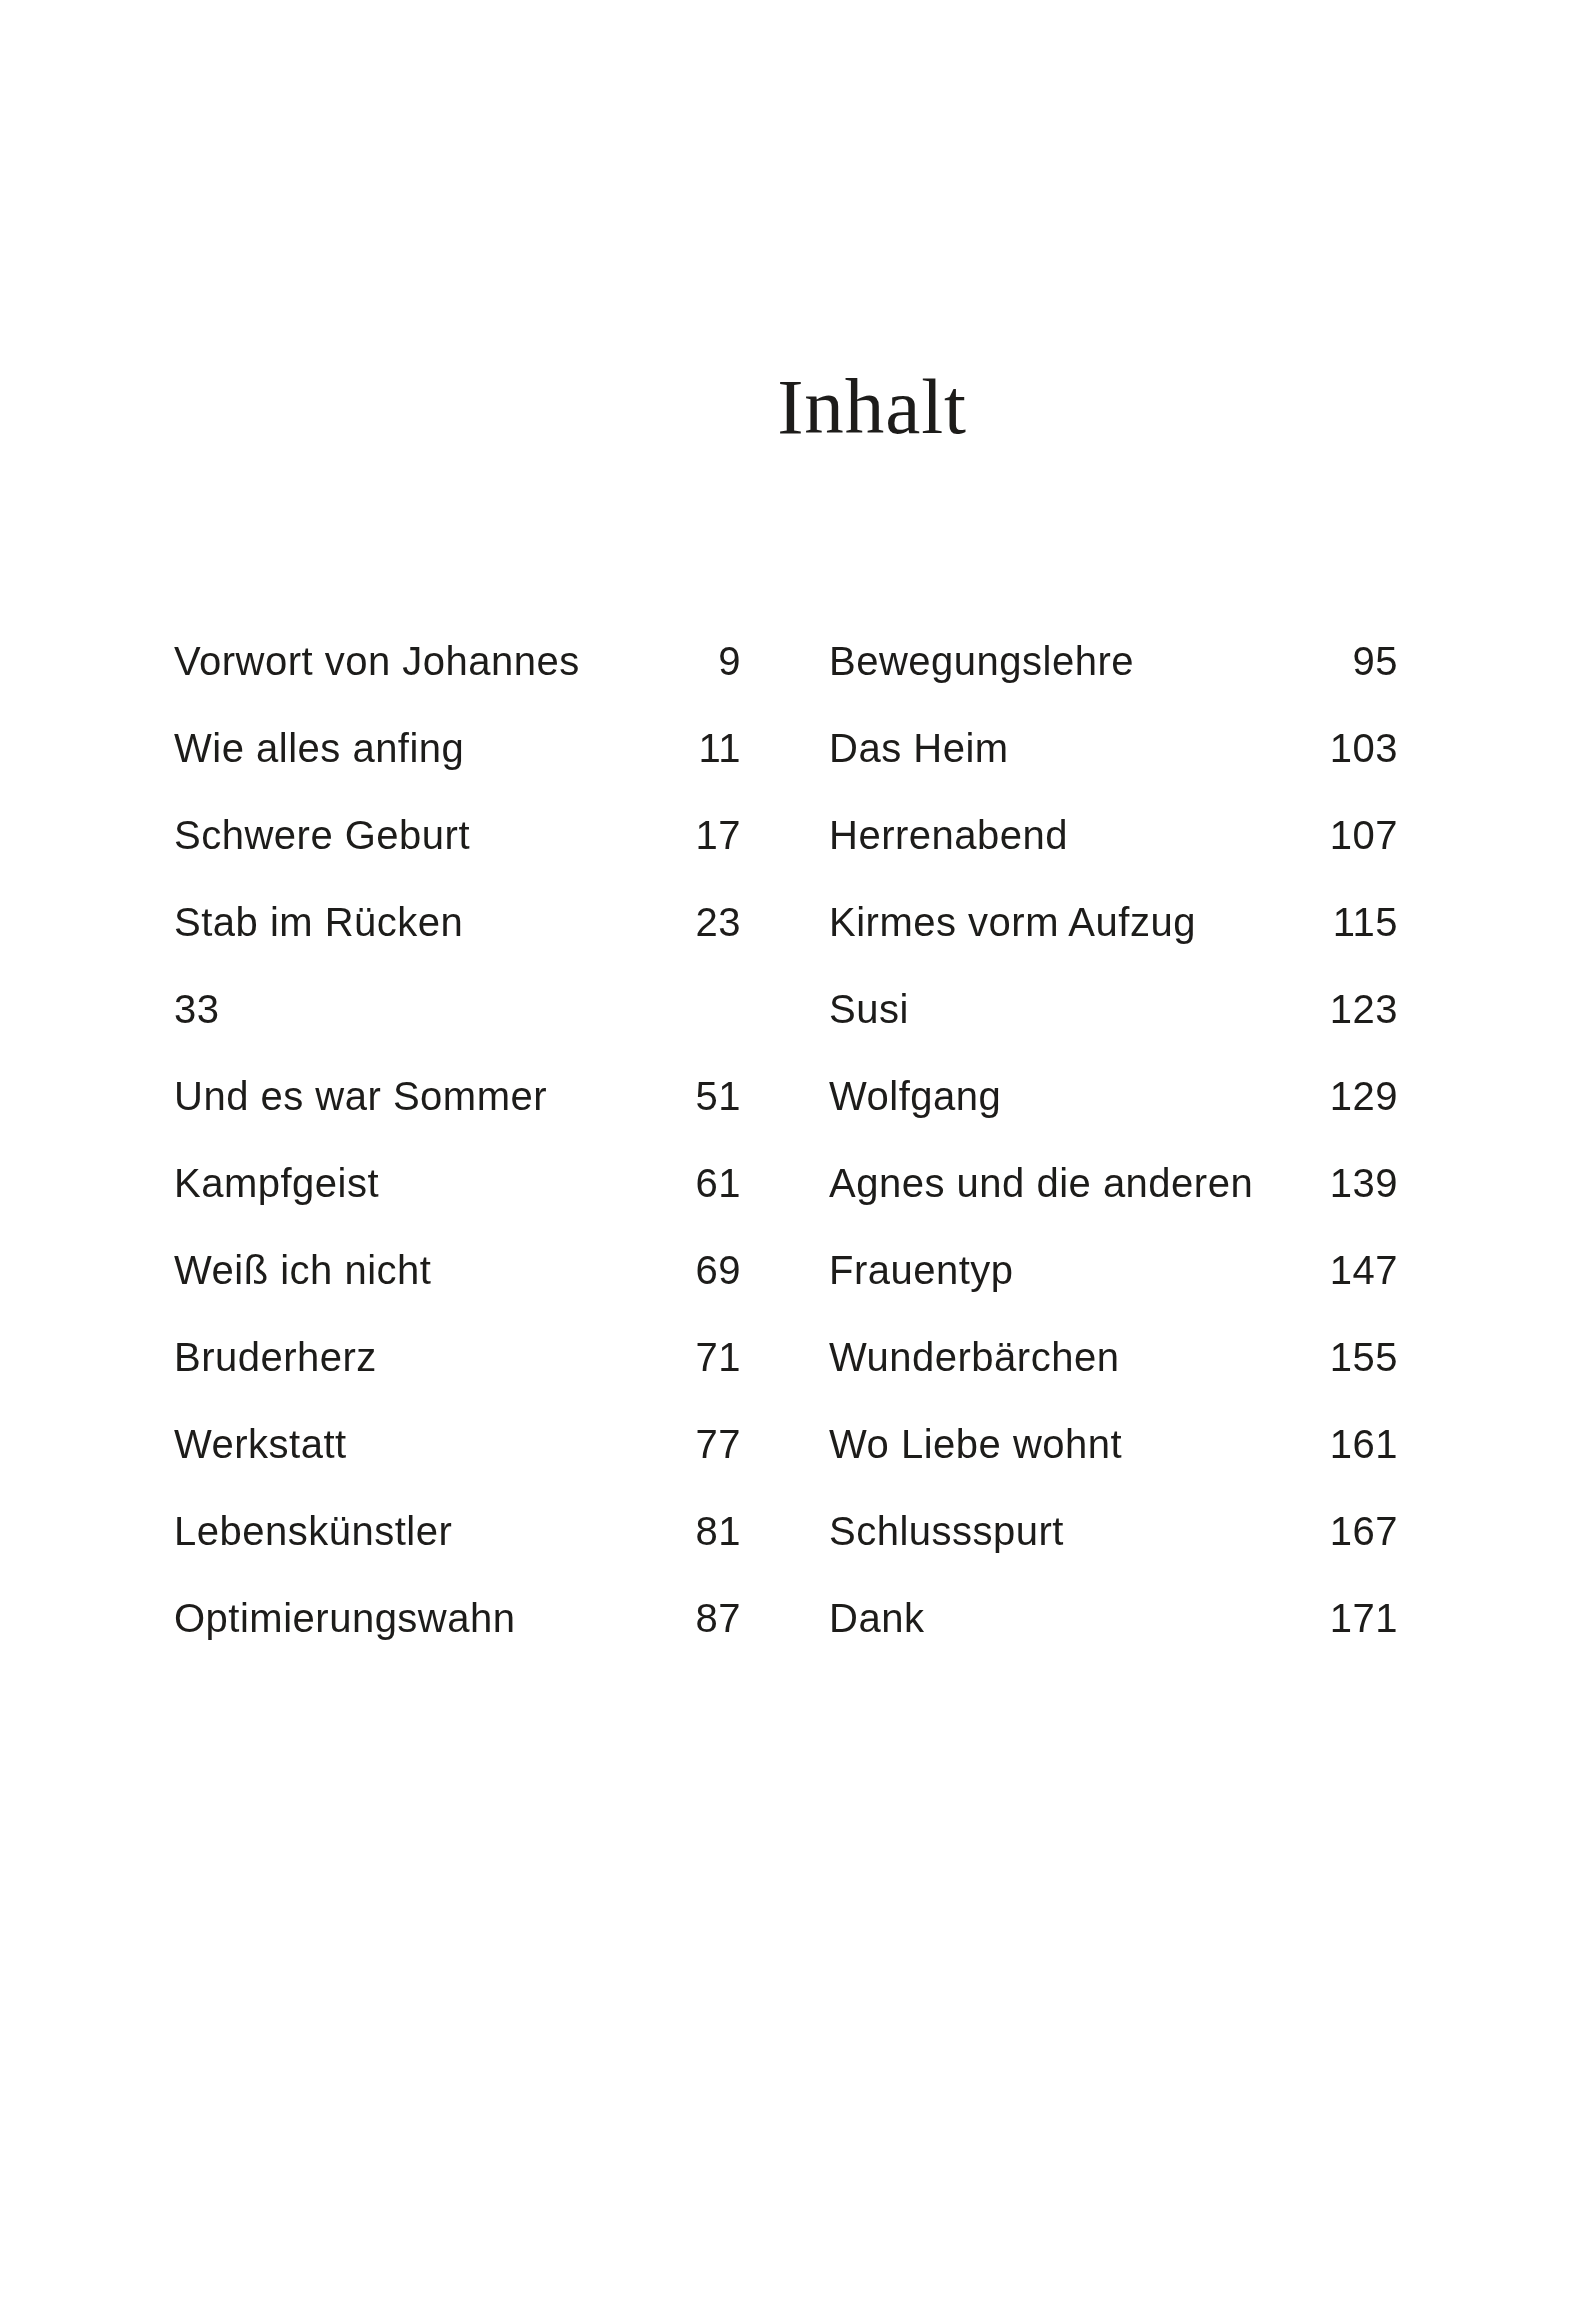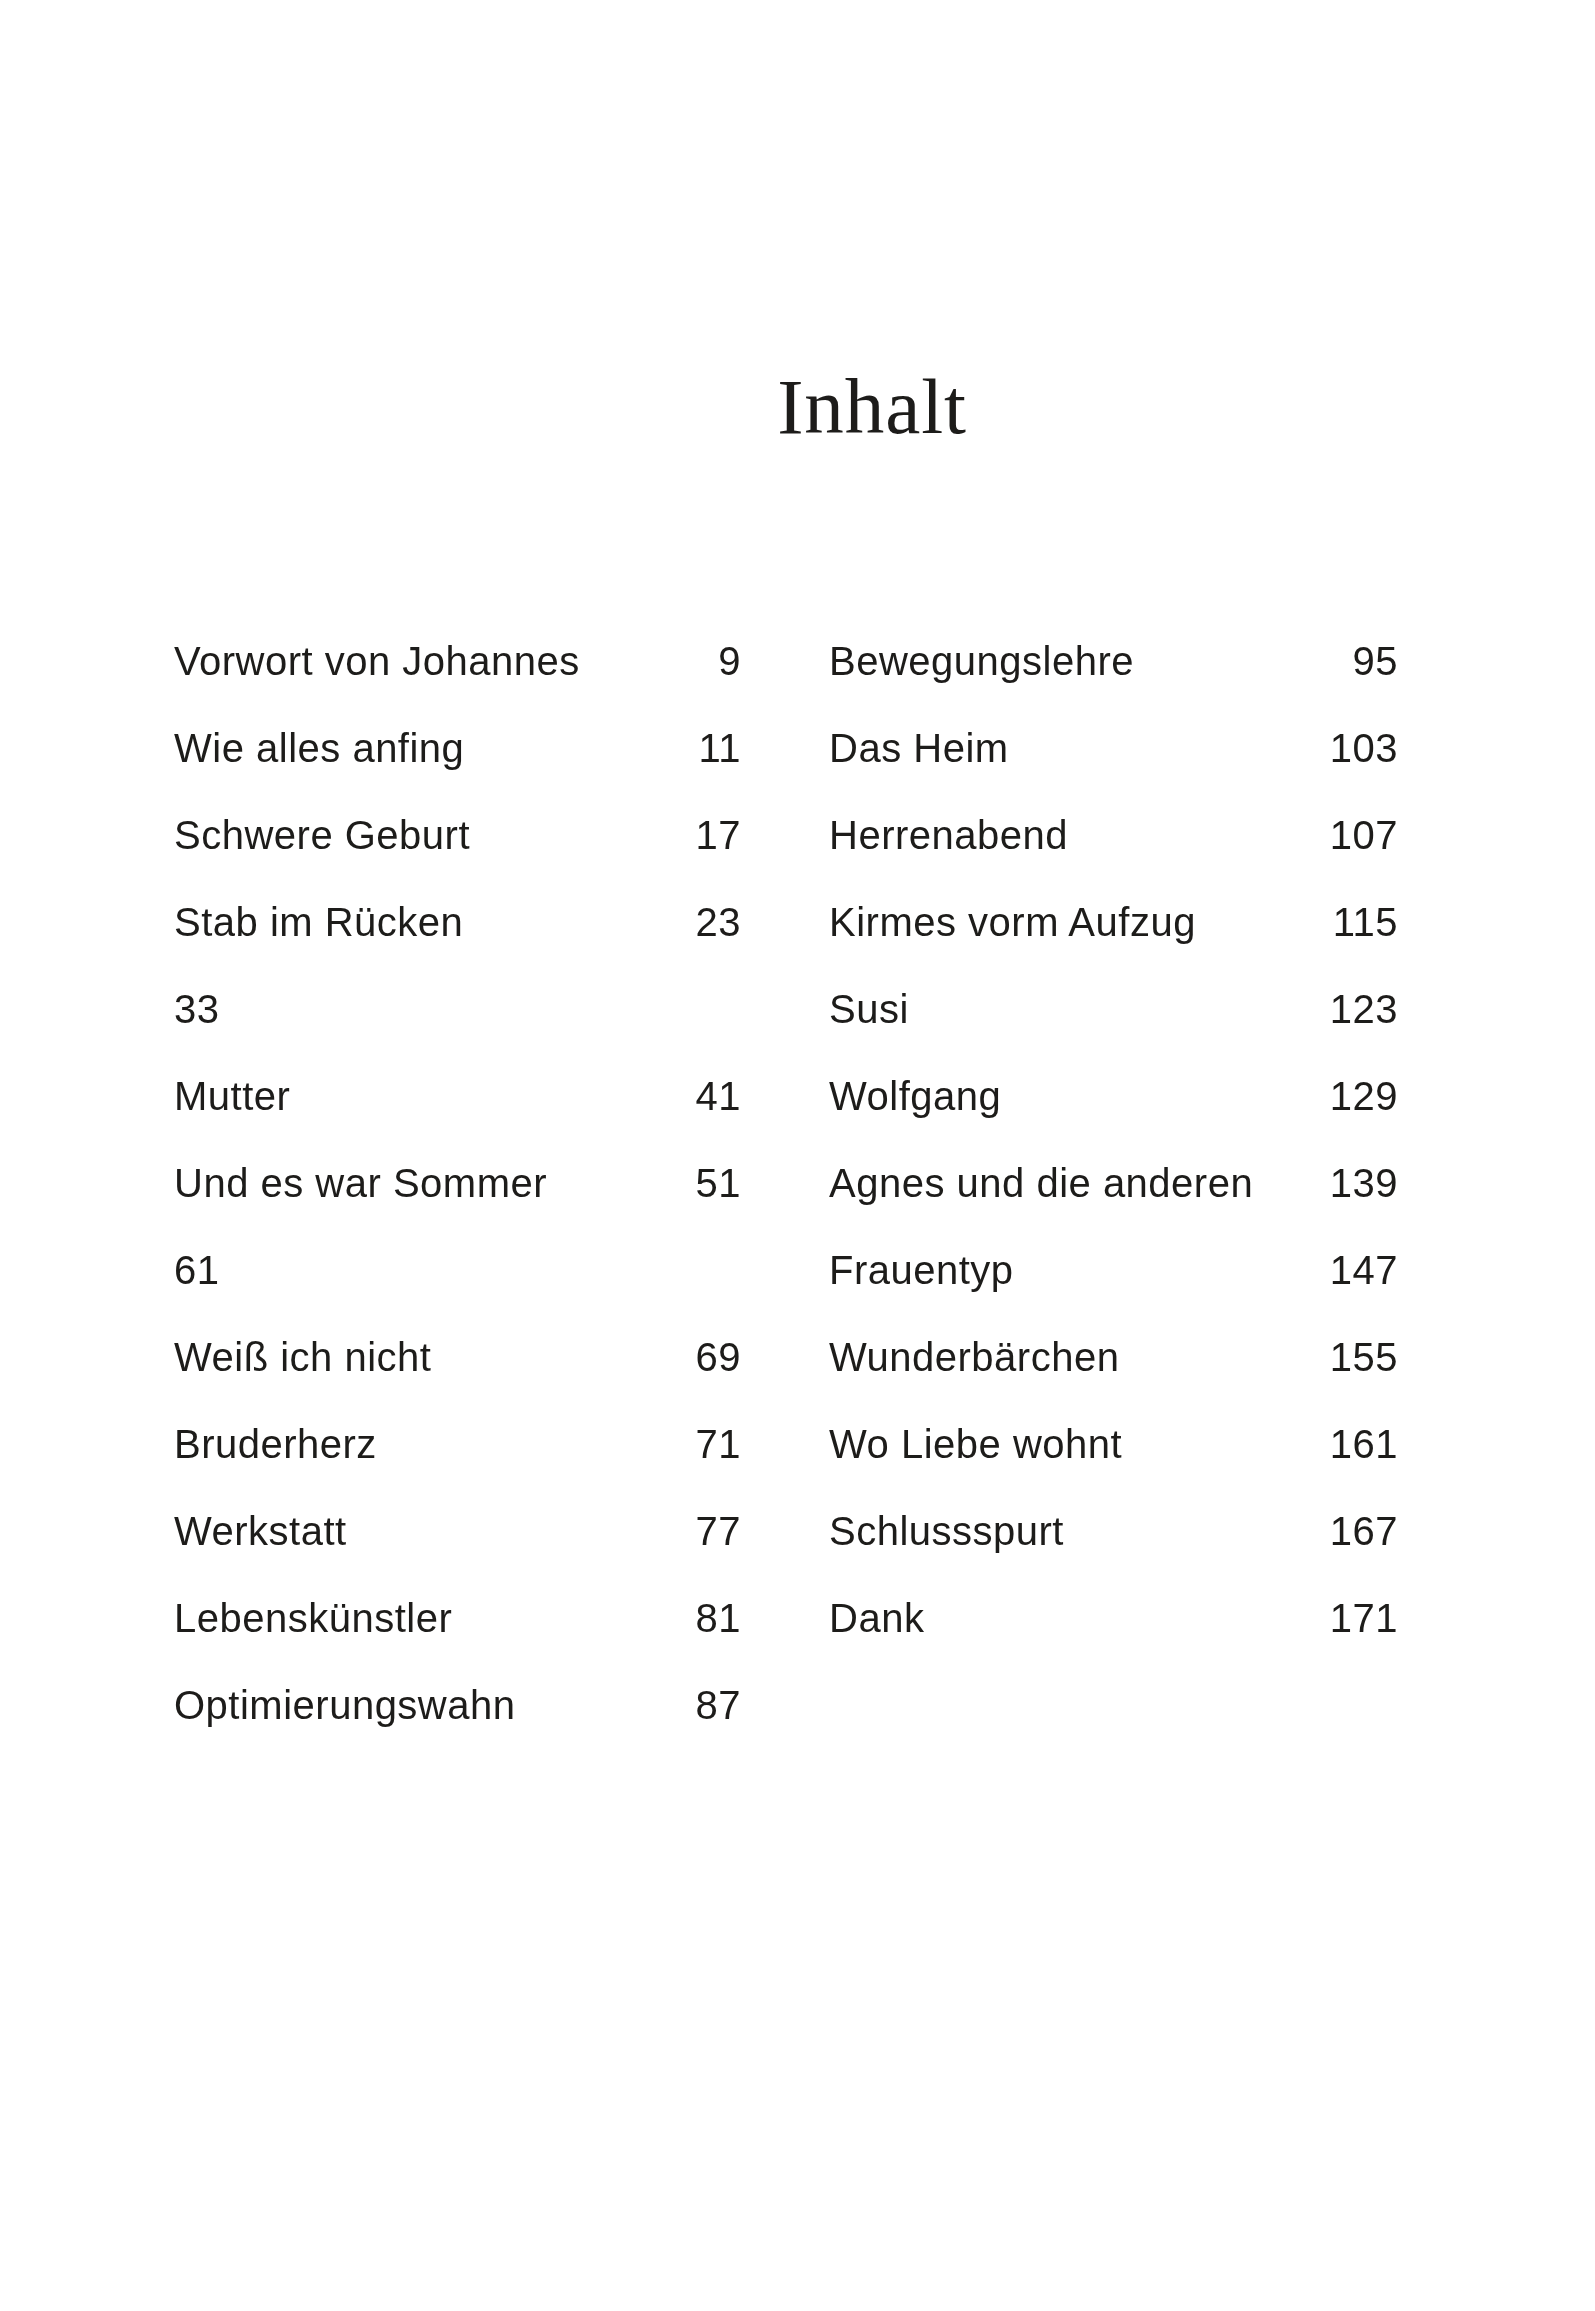--- a/index.html
+++ b/index.html
@@ -85,31 +85,28 @@
 
   <div class="row">
     <span class="label">Stab im Rücken</span>
     <span class="page-num">23</span>
   </div>
 
   <div class="row">
     <span class="page-num">33</span>
   </div>
 
-  <div class="row">
-    <span class="label">Mutter</span>
-    <span class="page-num">41</span>
-  </div>
 
   <div class="row">
     <span class="label">Und es war Sommer</span>
     <span class="page-num">51</span>
   </div>
 
   <div class="row">
+    <span class="label">Kampfgeist</span>
     <span class="page-num">61</span>
   </div>
 
   <div class="row">
     <span class="label">Weiß ich nicht</span>
     <span class="page-num">69</span>
   </div>
 
   <div class="row">
     <span class="label">Bruderherz</span>

